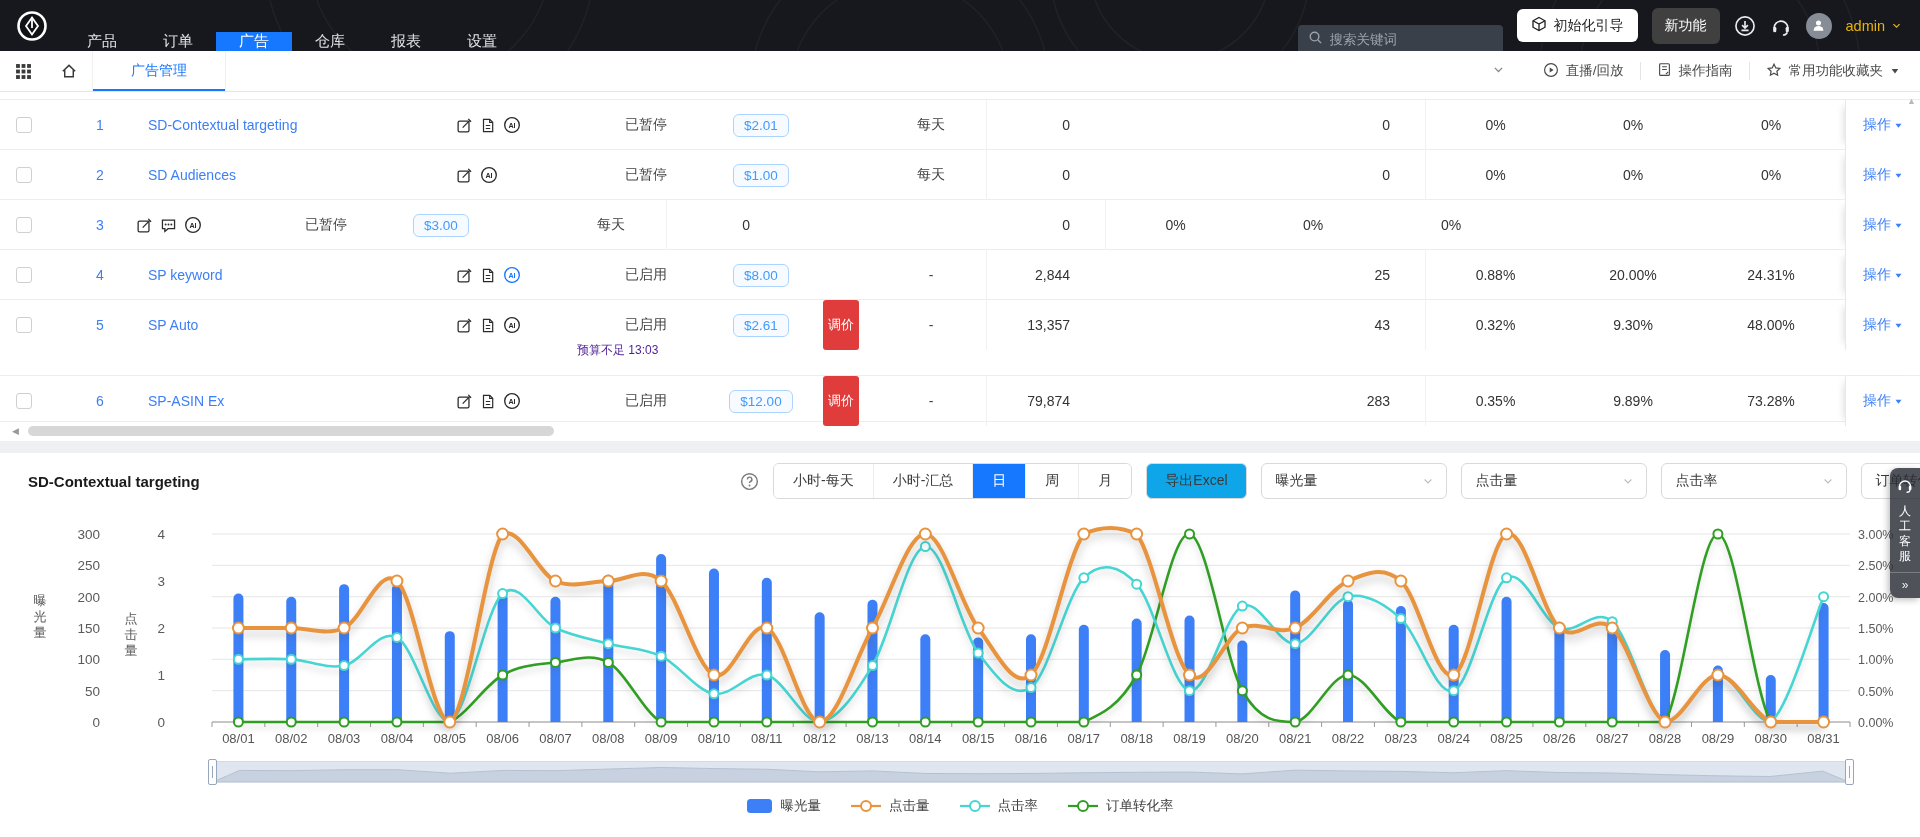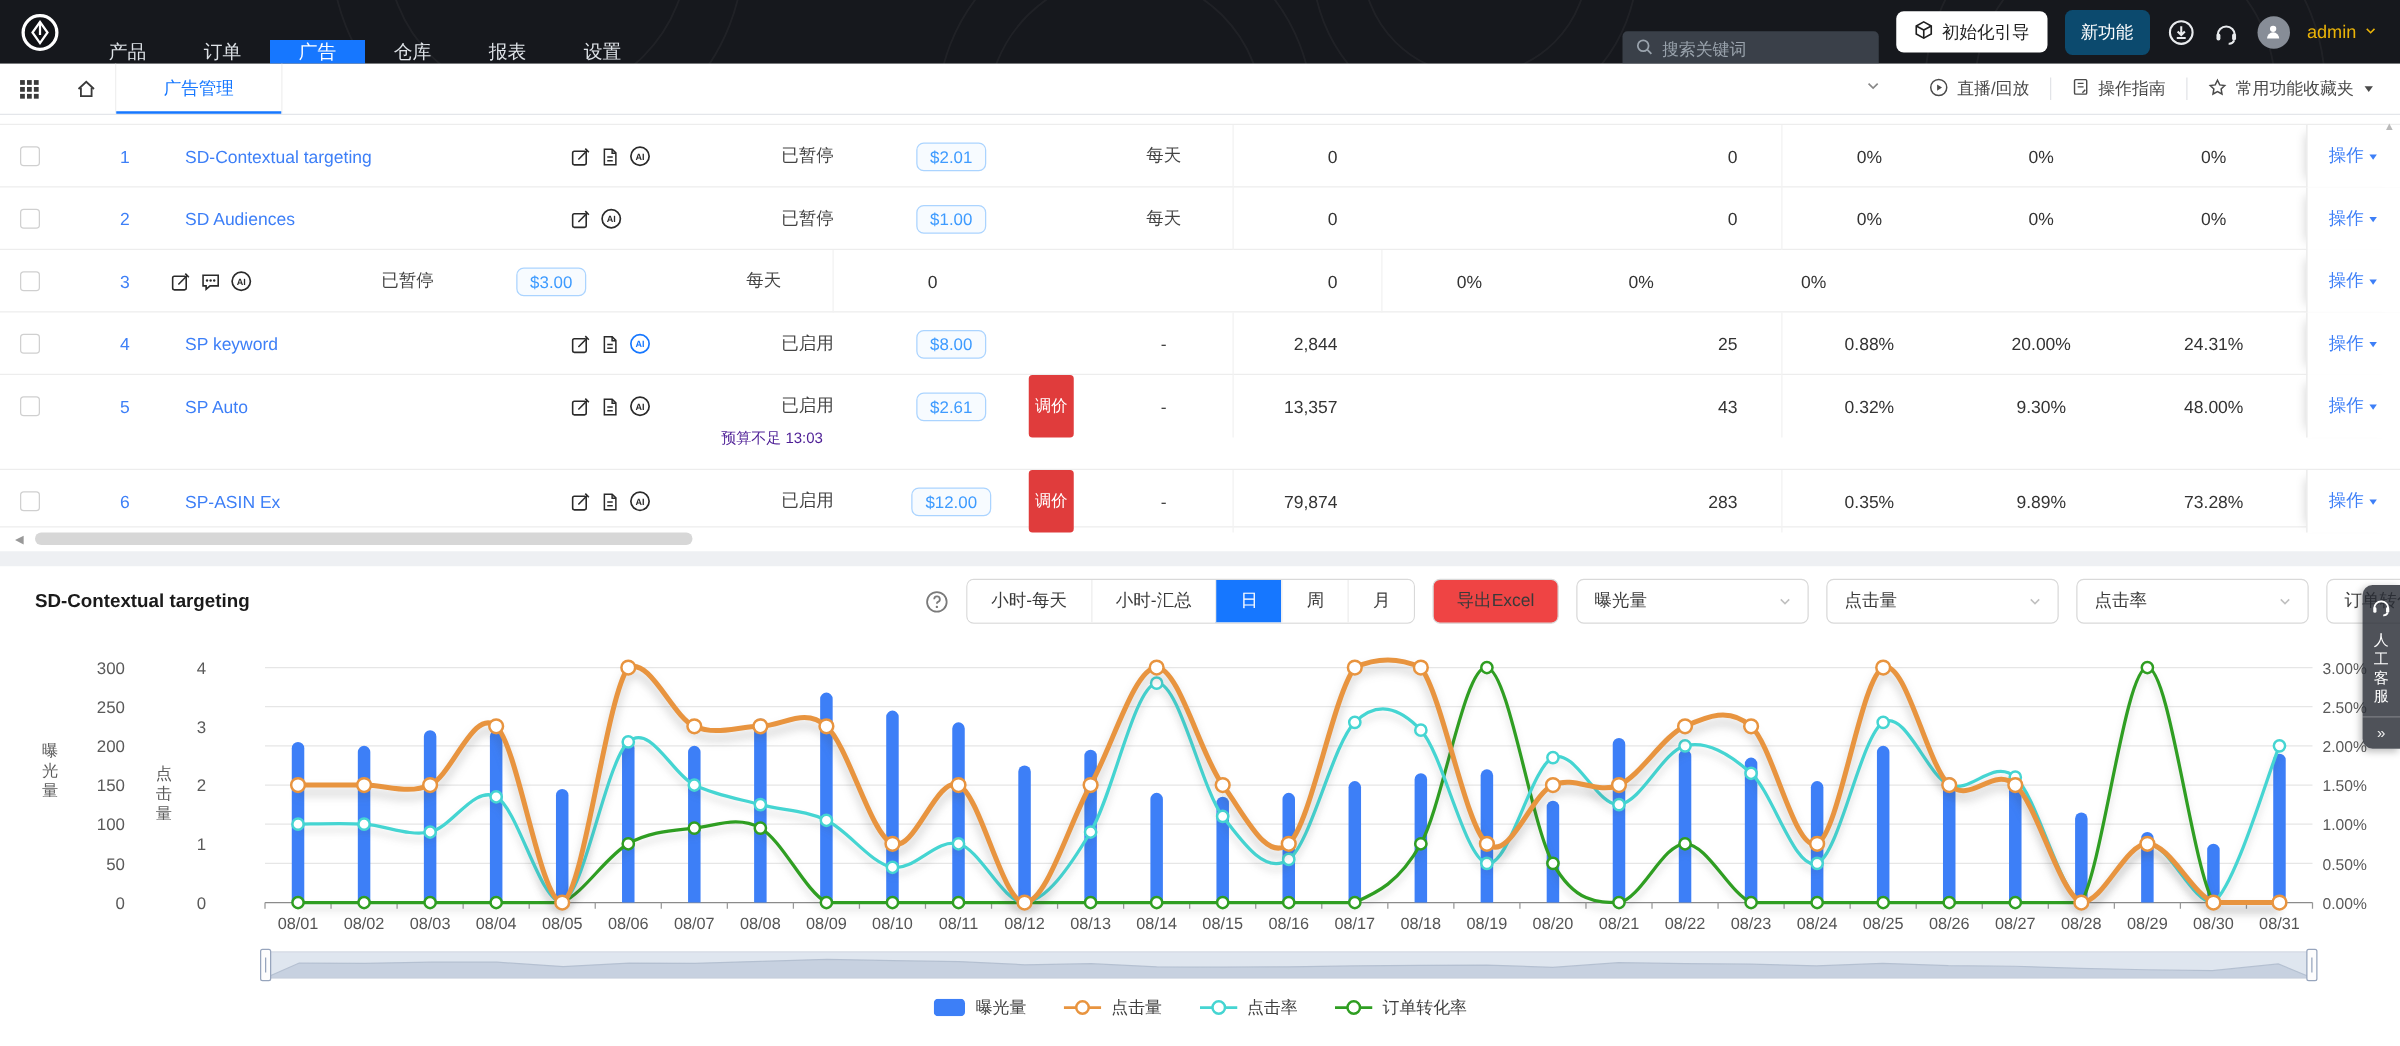--- a/index.html
+++ b/index.html
@@ -12,21 +12,21 @@
   .nav-deco { position:absolute; inset:0; pointer-events:none; }
   .logo { width:64px; display:flex; align-items:center; justify-content:center; position:relative; }
   .nav-menu { display:flex; align-items:flex-end; position:relative; }
   .nav-item { display:flex; align-items:center; padding:0 23px; color:#dfe3e8; font-size:15px; cursor:pointer; }
   .nav-item.active { background:#1677ff; color:#fff; }
   .nav-right { margin-left:auto; display:flex; align-items:center; gap:14px; padding-right:18px; position:relative; }
   .search-box { width:205px; height:30px; background:#3a4049; border-radius:4px; display:flex; align-items:center; gap:7px; padding:0 10px; color:#9aa3ad;margin-top:28px; }
   .search-box input { background:transparent; border:none; outline:none; color:#cfd4da; font-size:13.5px; width:150px; }
   .search-box input::placeholder { color:#9aa3ad; }
   .btn-init { height:33px; background:#fff; color:#1f1f1f; border:none; border-radius:6px; display:flex; align-items:center; gap:7px; padding:0 14px; font-size:14px; cursor:pointer; }
-  .btn-new { height:36px; background:#0c4a6e; color:#fff; border:none; border-radius:6px; padding:0 13px; font-size:14px; cursor:pointer;text-align:right; }
+  .btn-new { height:36px; background:#404040; color:#fff; border:none; border-radius:6px; padding:0 13px; font-size:14px; cursor:pointer;text-align:right; }
   .nav-ic { color:#e9ebee; display:flex; cursor:pointer; }
   .avatar { width:26px; height:26px; border-radius:50%; background:#878d97; display:flex; align-items:center; justify-content:center; color:#fff; }
   .nav-user { color:#eab308; font-size:14.5px; display:flex; align-items:center; gap:6px; cursor:pointer; }
 
   
   .tabbar { height:41px; background:#fff; border-bottom:1px solid #e4e6ea; display:flex; align-items:stretch; position:relative; }
   .tb-ic { width:46px; display:flex; align-items:center; justify-content:center; color:#3a3a3a; cursor:pointer; }
   .tab-active { display:flex; align-items:center; padding:0 38px; color:#1677ff; font-size:14px; border-left:1px solid #f0f0f0; border-right:1px solid #f0f0f0; position:relative; cursor:pointer; }
   .tab-active::after { content:""; position:absolute; left:0; right:0; bottom:0; height:2px; background:#1677ff; }
   .tb-right { margin-left:auto; display:flex; align-items:center; gap:0; padding-right:4px; }
@@ -66,21 +66,21 @@
 
   
   .chart-panel { position:relative; background:#fff; height:384px; }
   .panel-title { position:absolute; left:28px; top:28px; transform:translateY(-50%); font-size:15px; font-weight:bold; color:#1a1a1a; }
   .controls { position:absolute; left:740px; top:10px; display:flex; align-items:center; gap:14px; white-space:nowrap; }
   .help-ic { color:#7a7a7a; display:flex; cursor:pointer; }
   .seg { display:flex; border:1px solid #d9d9d9; border-radius:6px; overflow:hidden; height:36px; }
   .seg-btn { display:flex; align-items:center; padding:0 19px; font-size:14px; color:#3a3a3a; background:#fff; border:none; border-left:1px solid #ededed; cursor:pointer; }
   .seg-btn:first-child { border-left:none; }
   .seg-btn.active { background:#1677ff; color:#fff; }
-  .btn-export { height:36px; border:1px solid #d9d9d9; border-radius:6px; background:#ef4444; padding:0 18px; font-size:14px; color:#3a3a3a; cursor:pointer; }
+  .btn-export { height:36px; border:1px solid #d9d9d9; border-radius:6px; background:#0ea5e9; padding:0 18px; font-size:14px; color:#3a3a3a; cursor:pointer; }
   .select { width:186px; height:36px; border:1px solid #d9d9d9; border-radius:6px; background:#fff; display:flex; align-items:center; justify-content:space-between; padding:0 12px 0 14px; font-size:14px; color:#3a3a3a; cursor:pointer; flex:none; }
   .select .chev { color:#c0c0c0; display:flex; }
   .chart-svg { position:absolute; left:0; top:46px; }
   .datazoom { position:absolute; left:212px; top:308px; width:1638px; height:22px; background:#eceff4; border:1px solid #d3dae4; border-radius:3px; }
   .dz-fill { position:absolute; inset:0; background:rgba(150,175,210,.14); border-radius:2px; }
   .dz-handle { position:absolute; top:-3px; width:9px; height:26px; background:#fdfdfd; border:1px solid #97a5bd; border-radius:2px; cursor:ew-resize; }
   .dz-handle::after { content:""; position:absolute; left:3px; top:6px; bottom:6px; width:1px; background:#97a5bd; }
   .legend { position:absolute; left:0; top:344px; width:1920px; display:flex; justify-content:center; gap:30px; }
   .lg-item { display:flex; align-items:center; gap:8px; font-size:13.5px; color:#404040; cursor:pointer; }
 

